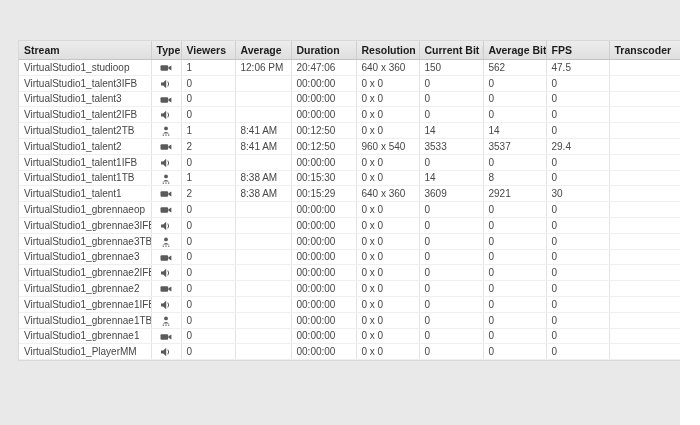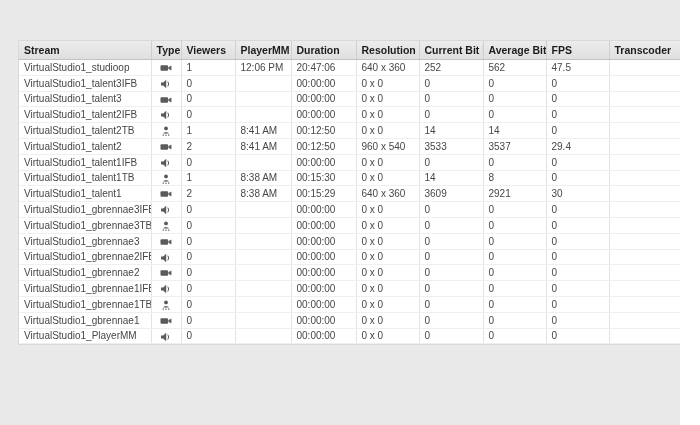--- a/index.html
+++ b/index.html
@@ -88,42 +88,42 @@
         <col style="width:64px">
           <col style="width:63px">
           <col style="width:63px">
         <col style="width:74px">
       </colgroup>
       <thead>
         <tr>
           <th>Stream</th>
           <th>Type</th>
           <th>Viewers</th>
-          <th>PlayerMM</th>
+          <th>Average</th>
           <th>Duration</th>
           <th>Resolution</th>
           <th>Current Bit Rat...</th>
           <th>Average Bit Ra...</th>
           <th>FPS</th>
           <th>Transcoder</th>
         </tr>
       </thead>
       <tbody>
           <tr>
     <td>VirtualStudio1_studioop</td>
     <td class="type-cell">
       <svg width="12" height="10">
                 <use href="#icon-camera"></use>
               </svg>
     </td>
     <td>1</td>
     <td>12:06 PM</td>
     <td>20:47:06</td>
     <td>640 x 360</td>
-    <td>252</td>
+    <td>150</td>
     <td>562</td>
     <td>47.5</td>
     <td></td>
   </tr>
           <tr>
     <td>VirtualStudio1_talent3IFB</td>
     <td class="type-cell">
       <svg width="12" height="10">
                 <use href="#icon-speaker"></use>
               </svg>
@@ -243,20 +243,36 @@
     <td>2</td>
     <td>8:38 AM</td>
     <td>00:15:29</td>
     <td>640 x 360</td>
     <td>3609</td>
     <td>2921</td>
     <td>30</td>
     <td></td>
   </tr>
           <tr>
+    <td>VirtualStudio1_gbrennaeop</td>
+    <td class="type-cell">
+      <svg width="12" height="10">
+                <use href="#icon-camera"></use>
+              </svg>
+    </td>
+    <td>0</td>
+    <td></td>
+    <td>00:00:00</td>
+    <td>0 x 0</td>
+    <td>0</td>
+    <td>0</td>
+    <td>0</td>
+    <td></td>
+  </tr>
+          <tr>
     <td>VirtualStudio1_gbrennae3IFB</td>
     <td class="type-cell">
       <svg width="12" height="10">
                 <use href="#icon-speaker"></use>
               </svg>
     </td>
     <td>0</td>
     <td></td>
     <td>00:00:00</td>
     <td>0 x 0</td>

